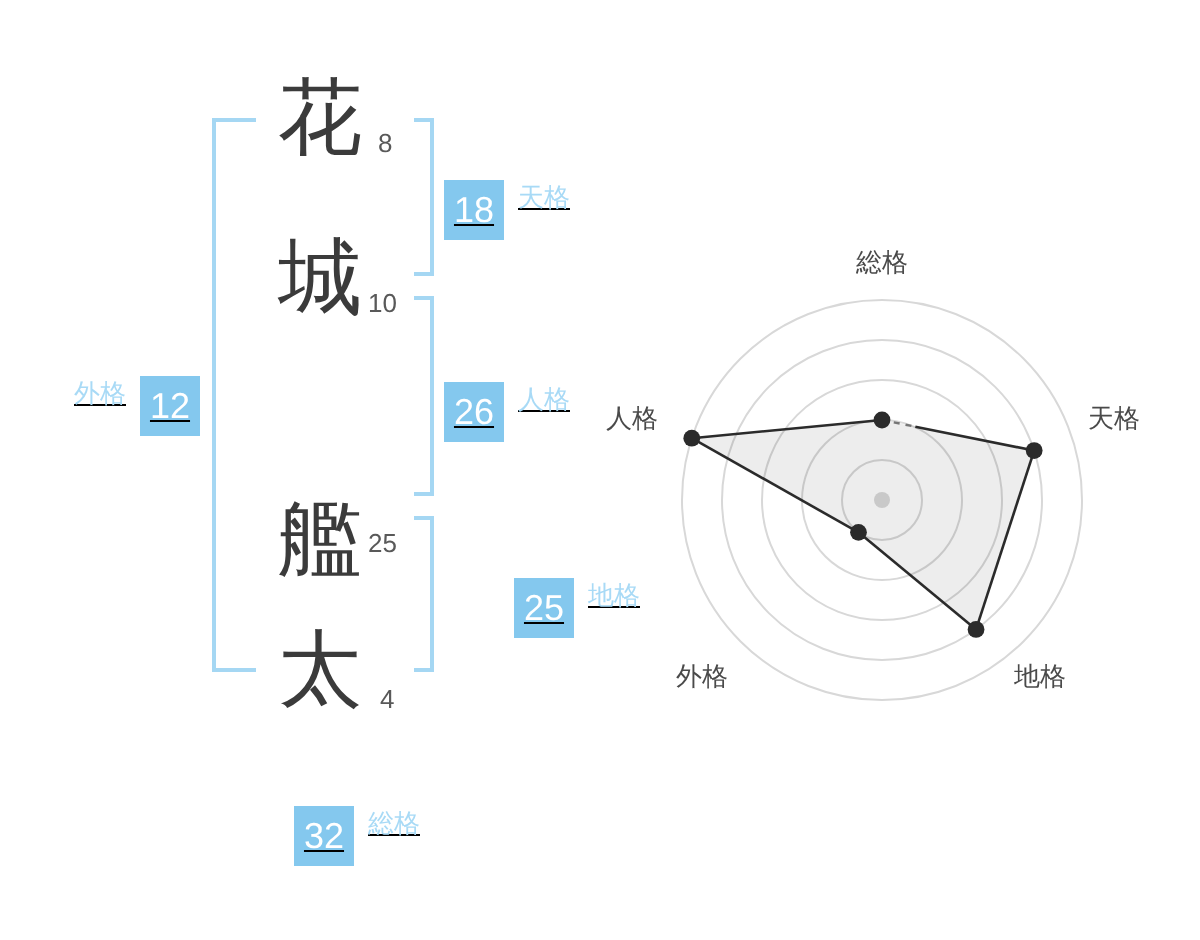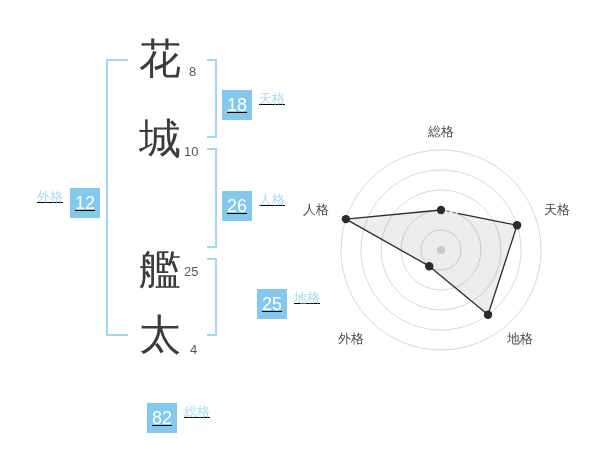--- a/index.html
+++ b/index.html
@@ -63,21 +63,21 @@
   </div>
   <div class="val-row row-jin">
     <span class="val-box">26</span>
     <span class="val-label">人格</span>
   </div>
   <div class="val-row row-chi">
     <span class="val-box">25</span>
     <span class="val-label">地格</span>
   </div>
   <div class="val-row row-sou">
-    <span class="val-box">82</span>
+    <span class="val-box">32</span>
     <span class="val-label">総格</span>
   </div>
 
   <div class="radar-wrap">
     <svg id="radar-svg" width="302" height="250" viewBox="0 0 302 250" xmlns="http://www.w3.org/2000/svg">
         <circle cx="151" cy="140" r="20" fill="none" stroke="#d8d8d8" stroke-width="1"></circle>
         <circle cx="151" cy="140" r="40" fill="none" stroke="#d8d8d8" stroke-width="1"></circle>
         <circle cx="151" cy="140" r="60" fill="none" stroke="#d8d8d8" stroke-width="1"></circle>
         <circle cx="151" cy="140" r="80" fill="none" stroke="#d8d8d8" stroke-width="1"></circle>
         <circle cx="151" cy="140" r="100" fill="none" stroke="#d8d8d8" stroke-width="1"></circle>

